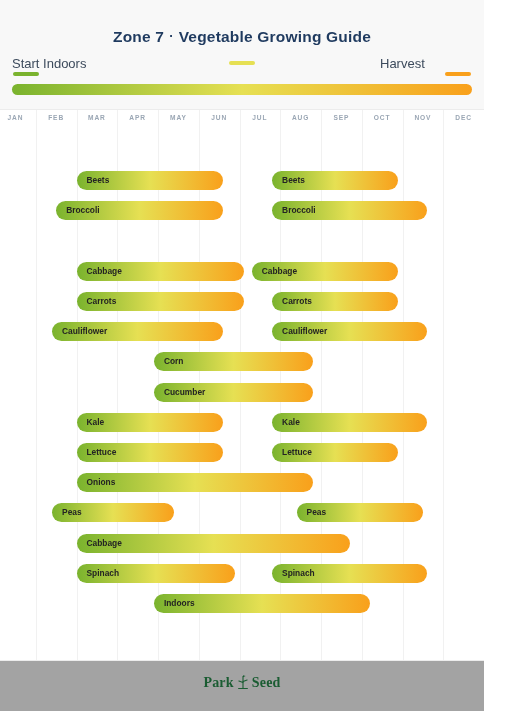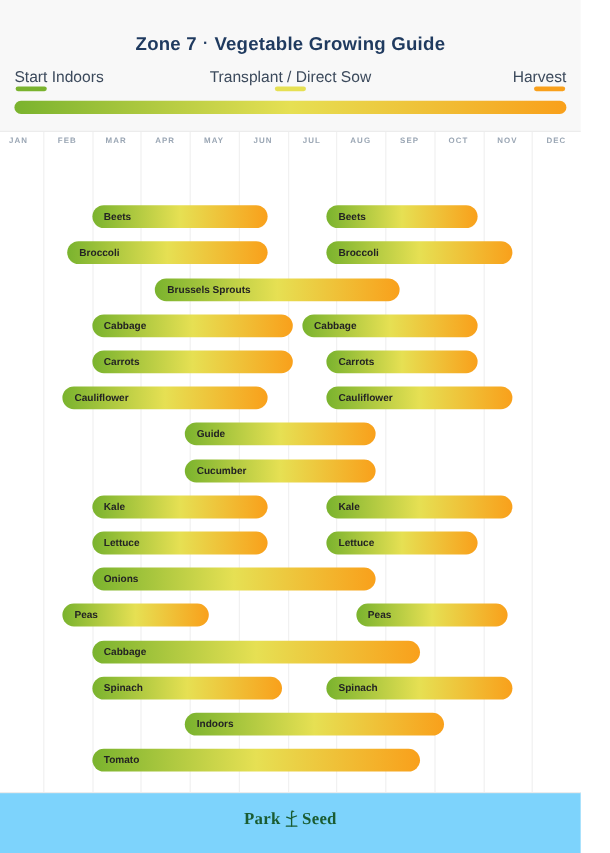--- a/index.html
+++ b/index.html
@@ -49,21 +49,21 @@
     width: 484px;
     height: 24px;
   }
   .legend-item {
     position: absolute;
     top: 0;
     text-align: center;
   }
   .legend-item.start  { left: 12px;  width: 90px; text-align: left; }
   .legend-item.mid    { left: 152px; width: 180px; }
-  .legend-item.end    { left: 380px; width: 92px; text-align: right; }
+  .legend-item.end    { left: 380px; width: 92px; text-align: left; }
 
   .legend-label {
     font-size: 13px;
     color: #3c4a5c;
     white-space: nowrap;
     line-height: 11px;
   }
   .legend-swatch {
     margin-top: 3px;
     height: 3.5px;
@@ -132,21 +132,21 @@
     color: #232323;
     white-space: nowrap;
   }
 
   
   .footer {
     position: absolute;
     left: 0; top: 660px;
     width: 484px;
     height: 51px;
-    background: #7dd3fc;
+    background: #a3a3a3;
     border-top: 1px solid #ececec;
   }
   .logo {
     position: absolute;
     left: 0; top: 14px;
     width: 484px;
     text-align: center;
     font-family: "Liberation Serif", "DejaVu Serif", serif;
     font-size: 14px;
     font-weight: bold;
@@ -177,21 +177,20 @@
     <div class="title">
       <span>Zone 7</span><span class="dot">·</span><span>Vegetable Growing Guide</span>
     </div>
 
     <div class="legend">
       <div class="legend-item start">
         <div class="legend-label">Start Indoors</div>
         <div class="legend-swatch" id="sw-start" style="background: rgb(122, 179, 46);"></div>
       </div>
       <div class="legend-item mid">
-        <div class="legend-label">Transplant / Direct Sow</div>
         <div class="legend-swatch" id="sw-mid" style="background: rgb(230, 224, 83);"></div>
       </div>
       <div class="legend-item end">
         <div class="legend-label">Harvest</div>
         <div class="legend-swatch" id="sw-end" style="background: rgb(249, 160, 27);"></div>
       </div>
     </div>
 
     <div class="legend-bar" id="legend-bar" style="background: linear-gradient(to right, rgb(122, 179, 46) 0%, rgb(230, 224, 83) 50%, rgb(249, 160, 27) 100%);"></div>
   </div>
@@ -239,43 +238,40 @@
       </div>
       <div class="bar" style="left: 272.1px; width: 126.325px; top: 41.2px; background: linear-gradient(to right, rgb(122, 179, 46) 0%, rgb(230, 224, 83) 50%, rgb(249, 160, 27) 100%);">
         <span class="bar-label">Beets</span>
       </div>
       <div class="bar" style="left: 56.125px; width: 167.075px; top: 71.4px; background: linear-gradient(to right, rgb(122, 179, 46) 0%, rgb(230, 224, 83) 50%, rgb(249, 160, 27) 100%);">
         <span class="bar-label">Broccoli</span>
       </div>
       <div class="bar" style="left: 272.1px; width: 154.85px; top: 71.4px; background: linear-gradient(to right, rgb(122, 179, 46) 0%, rgb(230, 224, 83) 50%, rgb(249, 160, 27) 100%);">
         <span class="bar-label">Broccoli</span>
       </div>
-      <div class="bar" style="left: 129.475px; width: 203.75px; top: 101.6px; background: linear-gradient(to right, rgb(122, 179, 46) 0%, rgb(230, 224, 83) 50%, rgb(249, 160, 27) 100%);">
-        <span class="bar-label">Brussels Sprouts</span>
-      </div>
       <div class="bar" style="left: 76.5px; width: 167.075px; top: 131.8px; background: linear-gradient(to right, rgb(122, 179, 46) 0%, rgb(230, 224, 83) 50%, rgb(249, 160, 27) 100%);">
         <span class="bar-label">Cabbage</span>
       </div>
       <div class="bar" style="left: 251.725px; width: 146.7px; top: 131.8px; background: linear-gradient(to right, rgb(122, 179, 46) 0%, rgb(230, 224, 83) 50%, rgb(249, 160, 27) 100%);">
         <span class="bar-label">Cabbage</span>
       </div>
       <div class="bar" style="left: 76.5px; width: 167.075px; top: 162px; background: linear-gradient(to right, rgb(122, 179, 46) 0%, rgb(230, 224, 83) 50%, rgb(249, 160, 27) 100%);">
         <span class="bar-label">Carrots</span>
       </div>
       <div class="bar" style="left: 272.1px; width: 126.325px; top: 162px; background: linear-gradient(to right, rgb(122, 179, 46) 0%, rgb(230, 224, 83) 50%, rgb(249, 160, 27) 100%);">
         <span class="bar-label">Carrots</span>
       </div>
       <div class="bar" style="left: 52.05px; width: 171.15px; top: 192.2px; background: linear-gradient(to right, rgb(122, 179, 46) 0%, rgb(230, 224, 83) 50%, rgb(249, 160, 27) 100%);">
         <span class="bar-label">Cauliflower</span>
       </div>
       <div class="bar" style="left: 272.1px; width: 154.85px; top: 192.2px; background: linear-gradient(to right, rgb(122, 179, 46) 0%, rgb(230, 224, 83) 50%, rgb(249, 160, 27) 100%);">
         <span class="bar-label">Cauliflower</span>
       </div>
       <div class="bar" style="left: 153.925px; width: 158.925px; top: 222.4px; background: linear-gradient(to right, rgb(122, 179, 46) 0%, rgb(230, 224, 83) 50%, rgb(249, 160, 27) 100%);">
-        <span class="bar-label">Guide</span>
+        <span class="bar-label">Corn</span>
       </div>
       <div class="bar" style="left: 153.925px; width: 158.925px; top: 252.6px; background: linear-gradient(to right, rgb(122, 179, 46) 0%, rgb(230, 224, 83) 50%, rgb(249, 160, 27) 100%);">
         <span class="bar-label">Cucumber</span>
       </div>
       <div class="bar" style="left: 76.5px; width: 146.7px; top: 282.8px; background: linear-gradient(to right, rgb(122, 179, 46) 0%, rgb(230, 224, 83) 50%, rgb(249, 160, 27) 100%);">
         <span class="bar-label">Kale</span>
       </div>
       <div class="bar" style="left: 272.1px; width: 154.85px; top: 282.8px; background: linear-gradient(to right, rgb(122, 179, 46) 0%, rgb(230, 224, 83) 50%, rgb(249, 160, 27) 100%);">
         <span class="bar-label">Kale</span>
       </div>
@@ -298,23 +294,20 @@
         <span class="bar-label">Cabbage</span>
       </div>
       <div class="bar" style="left: 76.5px; width: 158.925px; top: 433.8px; background: linear-gradient(to right, rgb(122, 179, 46) 0%, rgb(230, 224, 83) 50%, rgb(249, 160, 27) 100%);">
         <span class="bar-label">Spinach</span>
       </div>
       <div class="bar" style="left: 272.1px; width: 154.85px; top: 433.8px; background: linear-gradient(to right, rgb(122, 179, 46) 0%, rgb(230, 224, 83) 50%, rgb(249, 160, 27) 100%);">
         <span class="bar-label">Spinach</span>
       </div>
       <div class="bar" style="left: 153.925px; width: 215.975px; top: 464px; background: linear-gradient(to right, rgb(122, 179, 46) 0%, rgb(230, 224, 83) 50%, rgb(249, 160, 27) 100%);">
         <span class="bar-label">Indoors</span>
-      </div>
-      <div class="bar" style="left: 76.5px; width: 273.025px; top: 494.2px; background: linear-gradient(to right, rgb(122, 179, 46) 0%, rgb(230, 224, 83) 50%, rgb(249, 160, 27) 100%);">
-        <span class="bar-label">Tomato</span>
       </div>
     </div>
 
   <div class="footer">
     <div class="logo">
       <span>Park</span><span class="seedling"><svg width="14" height="15" viewBox="0 0 14 15" aria-hidden="true">
             <g stroke="#1a5c32" stroke-width="1.1" fill="none" stroke-linecap="round">
               <line x1="7" y1="1.5" x2="7" y2="13.5"></line>
               <line x1="2.6" y1="13.5" x2="11.4" y2="13.5"></line>
               <line x1="7" y1="7.4" x2="2.9" y2="6.0"></line>

